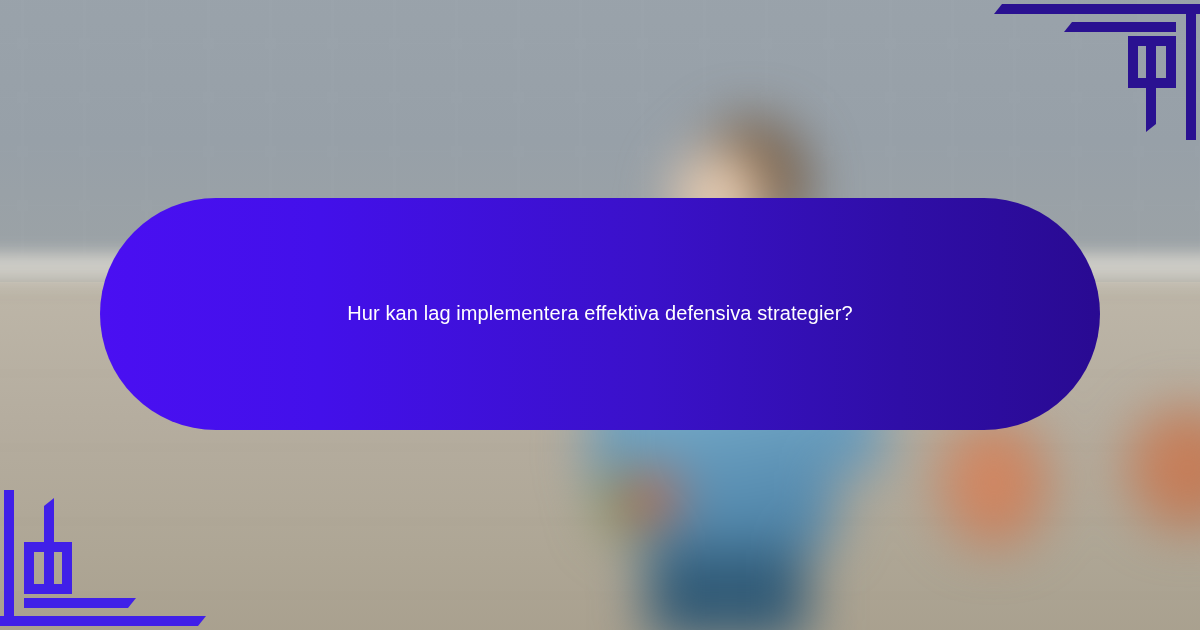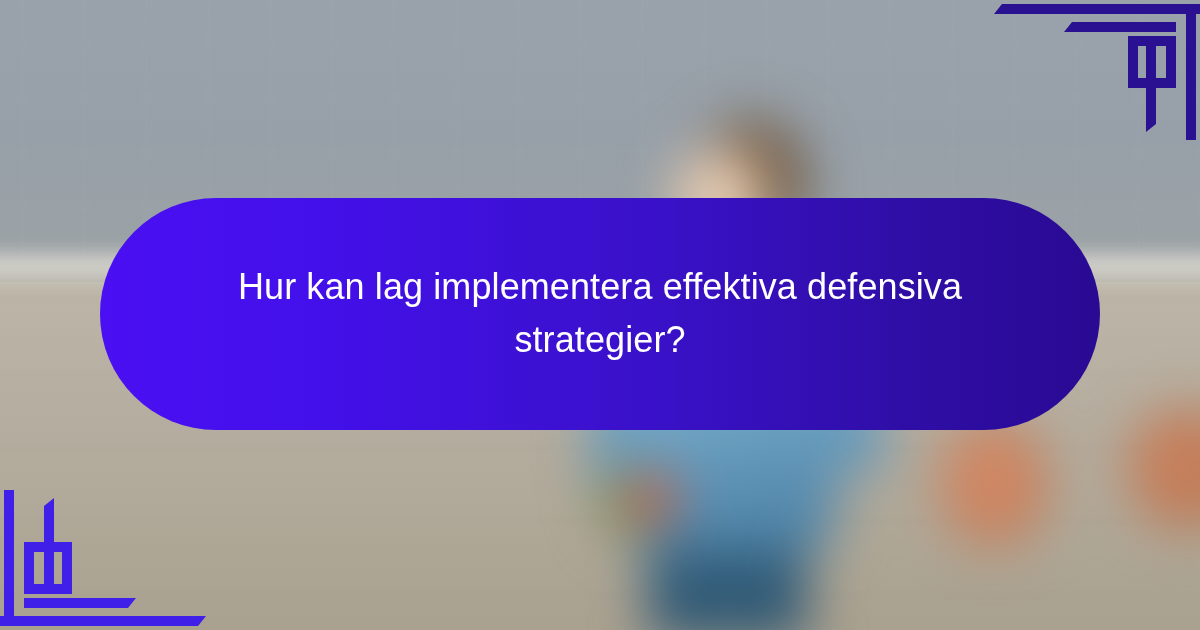--- a/index.html
+++ b/index.html
@@ -162,21 +162,21 @@
     border-radius:116px;
     background:linear-gradient(90deg, #4a0ff2 0%, #4310ea 22%, #3a11c9 55%, #2f0ea7 80%, #290a92 100%);
     display:flex;
     align-items:center;
     justify-content:center;
     padding:0 110px;
   }
 
   .banner-text {
     color:#ffffff;
-    font-size:36px;
+    font-size:20px;
     line-height:1.46;
     text-align:center;
     font-weight:400;
     letter-spacing:.1px;
     max-width:790px;
   }
 </style>
 </head>
 <body>
 

